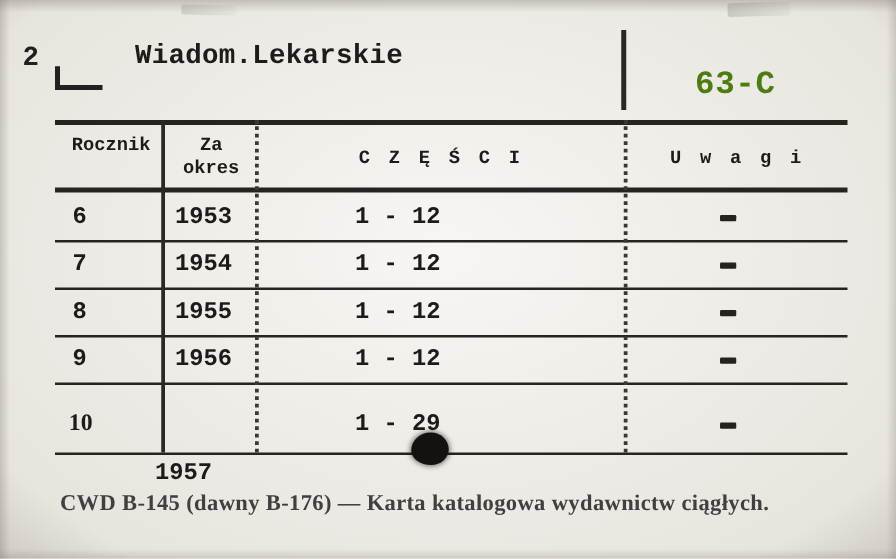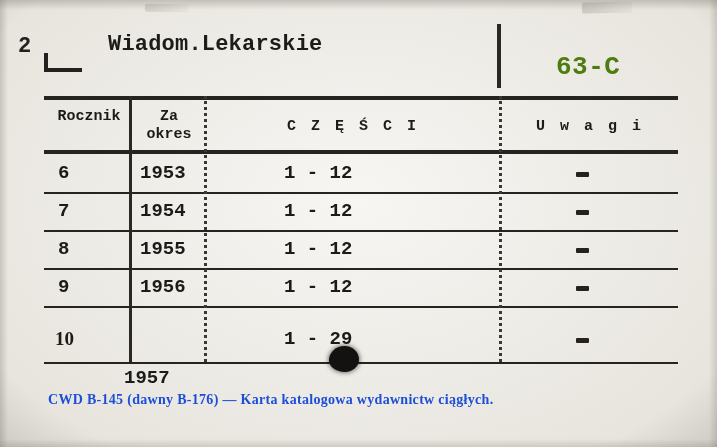--- a/index.html
+++ b/index.html
@@ -217,23 +217,23 @@
 
   
   .footer {
     position: absolute;
     left: 48px;
     top: 392px;
     width: 630px;
   }
   .footer-line1 {
     font-family: "Liberation Serif", serif;
-    font-size: 14px;
-    font-weight: bold;
-    color: #1d4ed8;
+    font-size: 18px;
+    font-weight: bold;
+    color: #404040;
     letter-spacing: 0.3px;
     white-space: nowrap;
   }
   .footer-line2 {
     margin-top: 9px;
     font-family: "Liberation Serif", serif;
     font-size: 13.5px;
     font-weight: bold;
     color: #28231f;
     letter-spacing: 0.2px;

